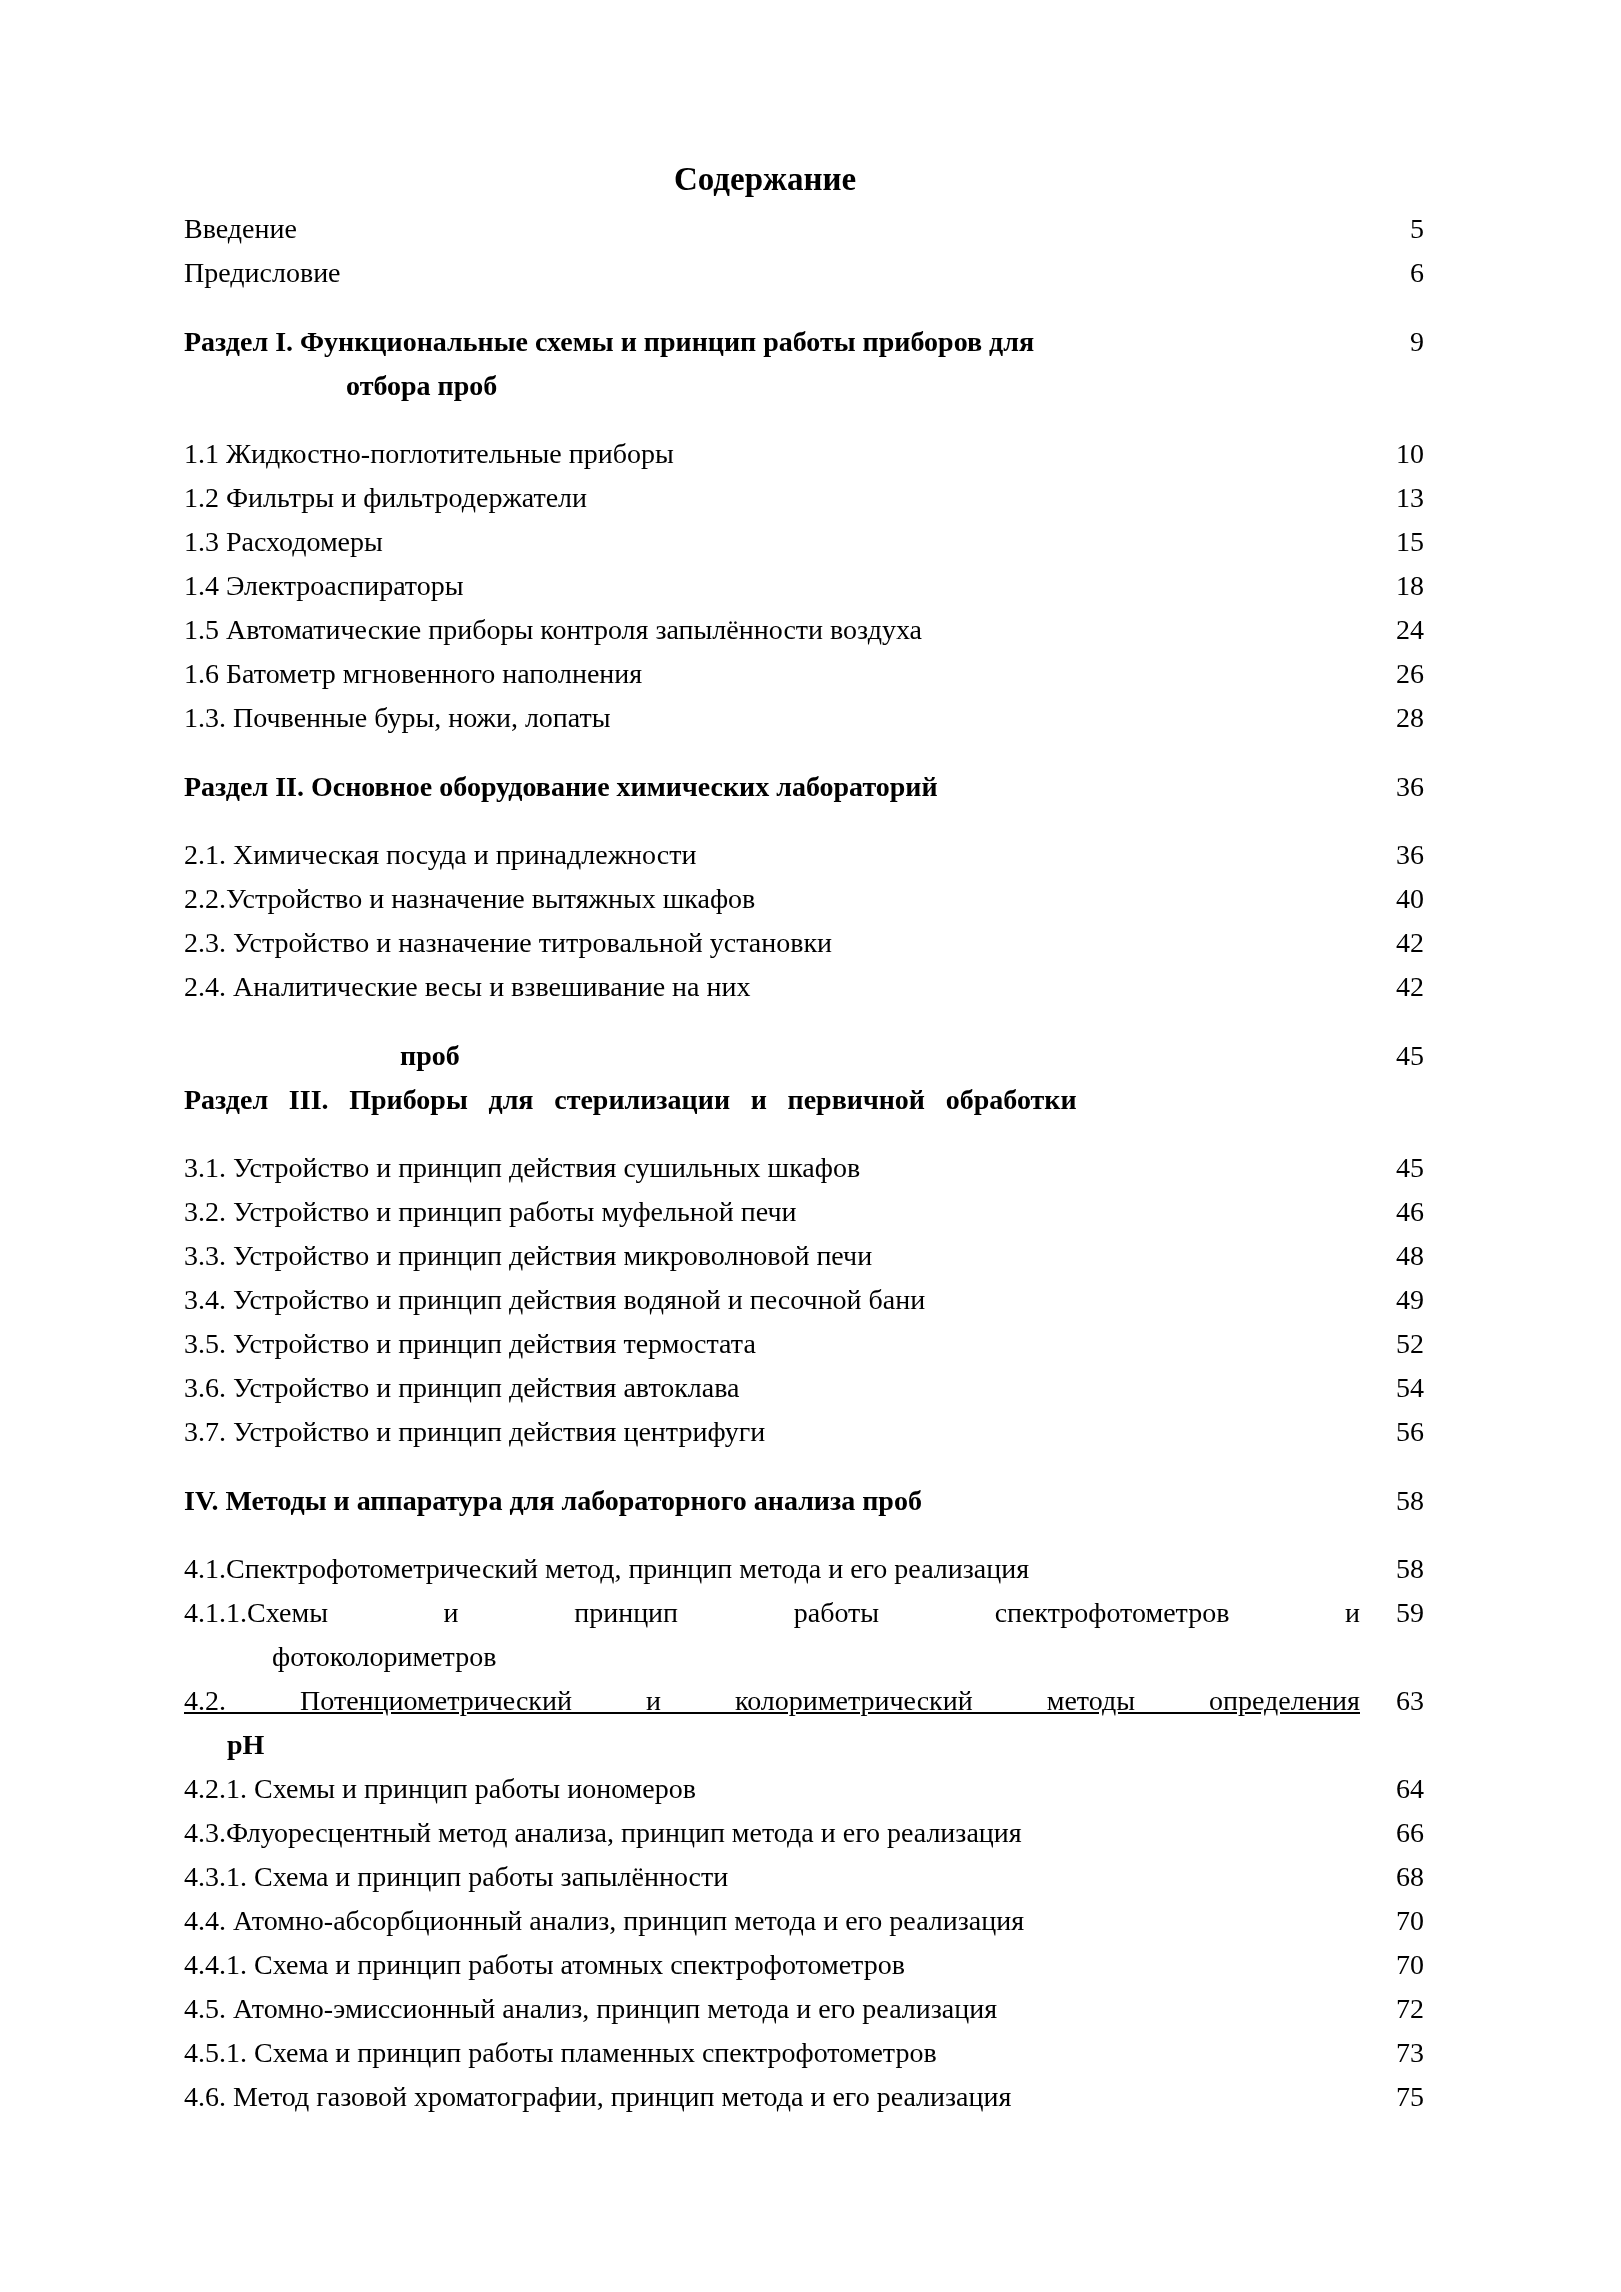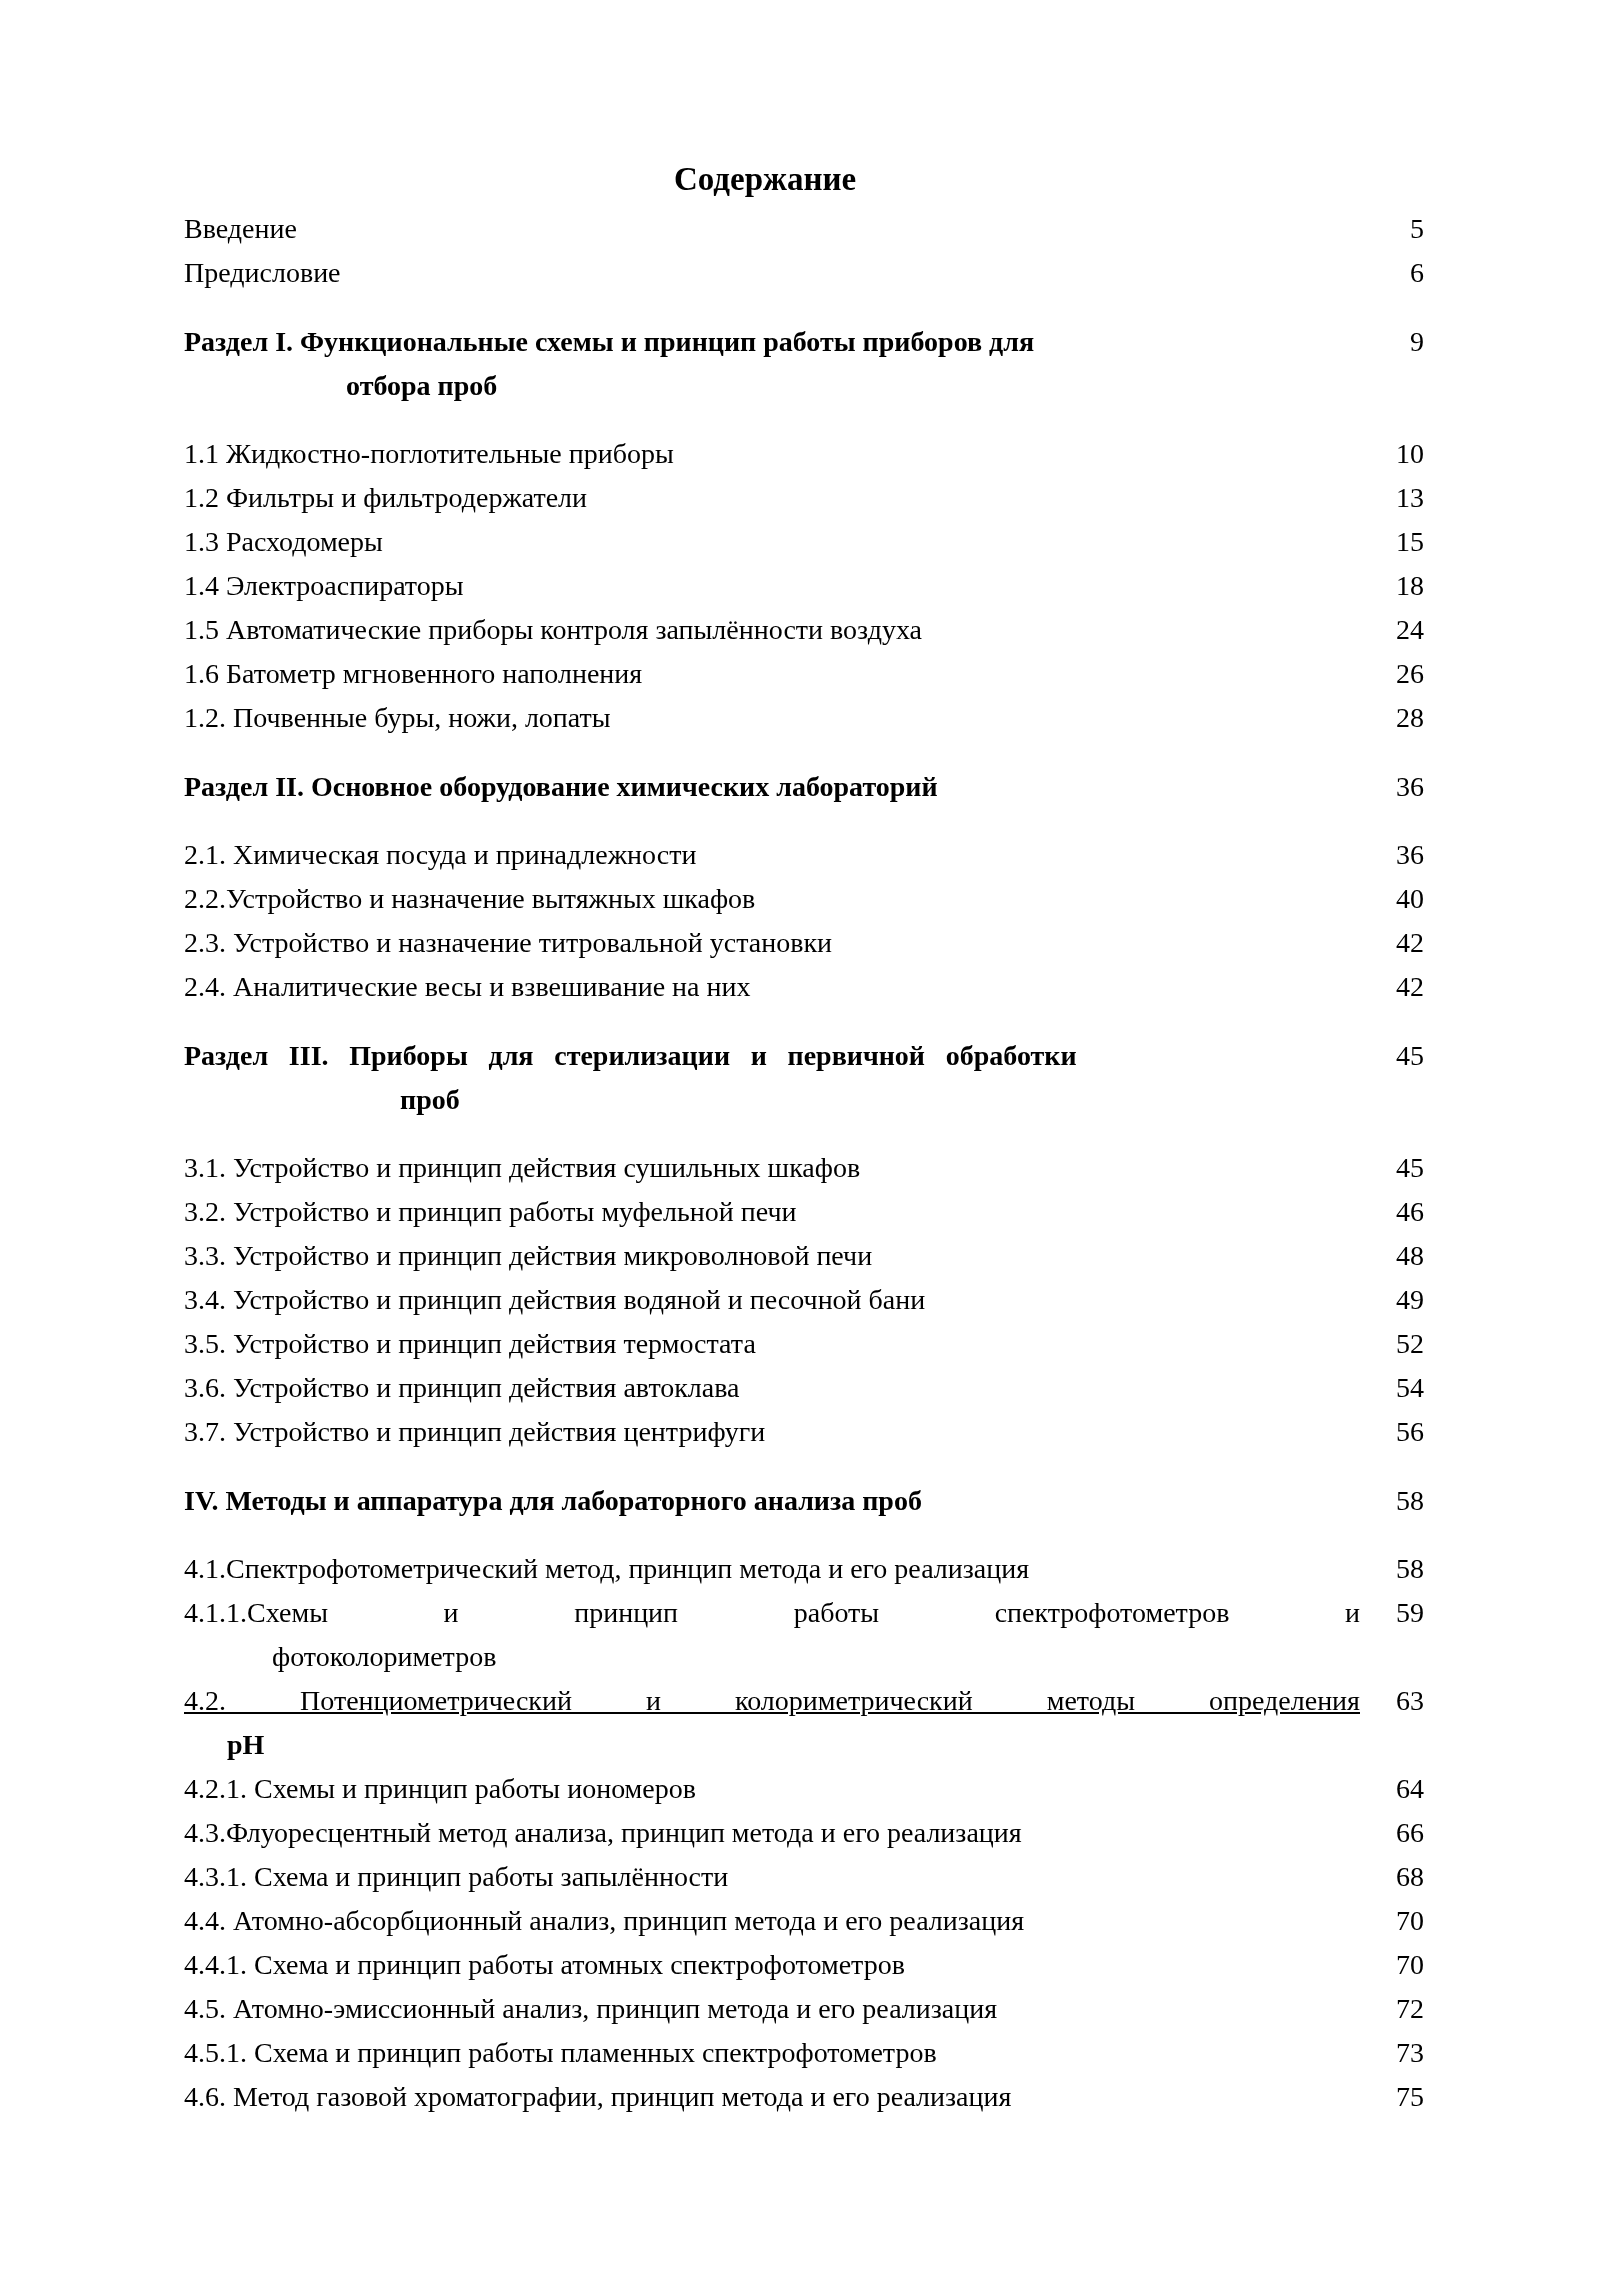--- a/index.html
+++ b/index.html
@@ -61,21 +61,21 @@
       </div>
       <div class="row">
         <span class="text">1.5 Автоматические приборы контроля запылённости воздуха</span>
         <span class="num">24</span>
       </div>
       <div class="row">
         <span class="text">1.6 Батометр мгновенного наполнения</span>
         <span class="num">26</span>
       </div>
       <div class="row">
-        <span class="text">1.2. Почвенные буры, ножи, лопаты</span>
+        <span class="text">1.3. Почвенные буры, ножи, лопаты</span>
         <span class="num">28</span>
       </div>
     </div>
 
   <div class="gap"></div>
 
   <div class="row section">
     <span class="text">Раздел II. Основное оборудование химических лабораторий</span>
     <span class="num" style="font-weight:normal">36</span>
   </div>
@@ -96,22 +96,22 @@
       <div class="row">
         <span class="text">2.4. Аналитические весы и взвешивание на них</span>
         <span class="num">42</span>
       </div>
     </div>
 
   <div class="gap"></div>
 
   <div class="row section">
     <span class="text">
+      <span class="cont indent-sec3">проб</span>
       <span class="cont" style="word-spacing:13.7px">Раздел III. Приборы для стерилизации и первичной обработки</span>
-      <span class="cont indent-sec3">проб</span>
     </span>
     <span class="num" style="font-weight:normal">45</span>
   </div>
   <div class="gap"></div>
   <div id="sec2">
       <div class="row">
         <span class="text">3.1. Устройство и принцип действия сушильных шкафов</span>
         <span class="num">45</span>
       </div>
       <div class="row">

